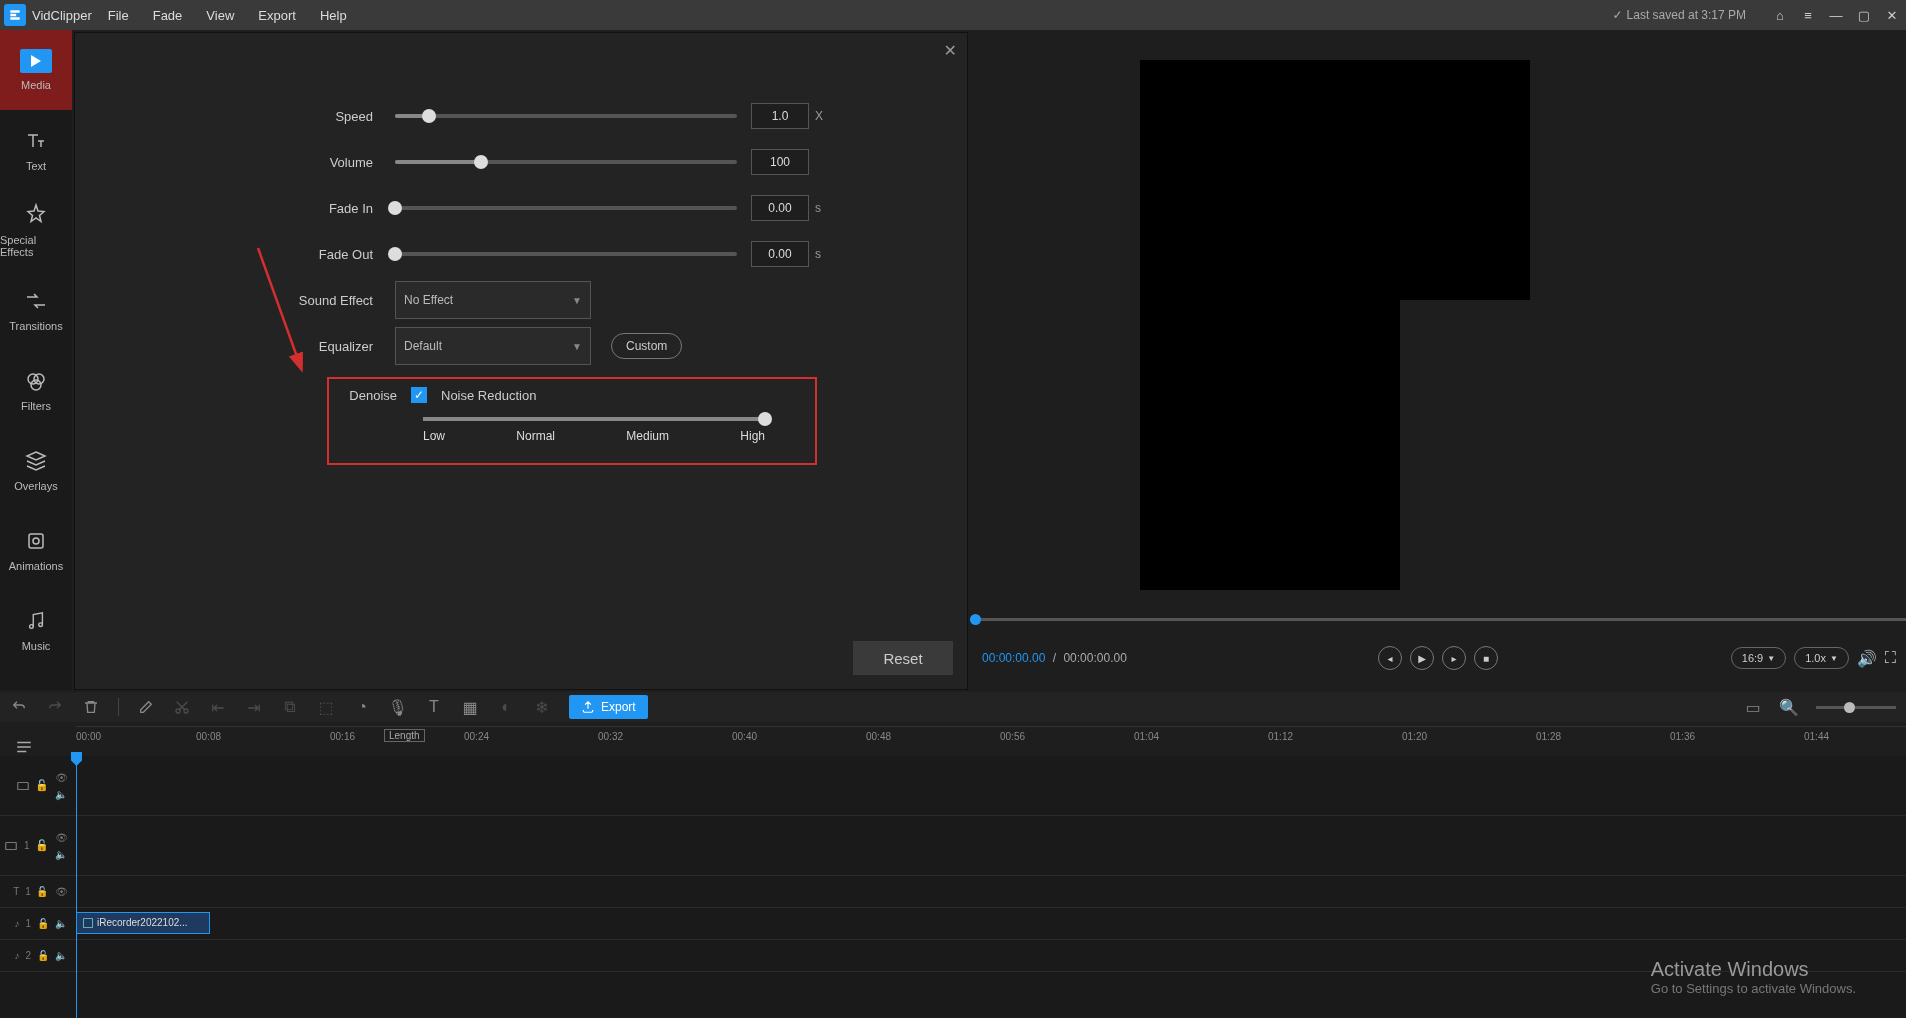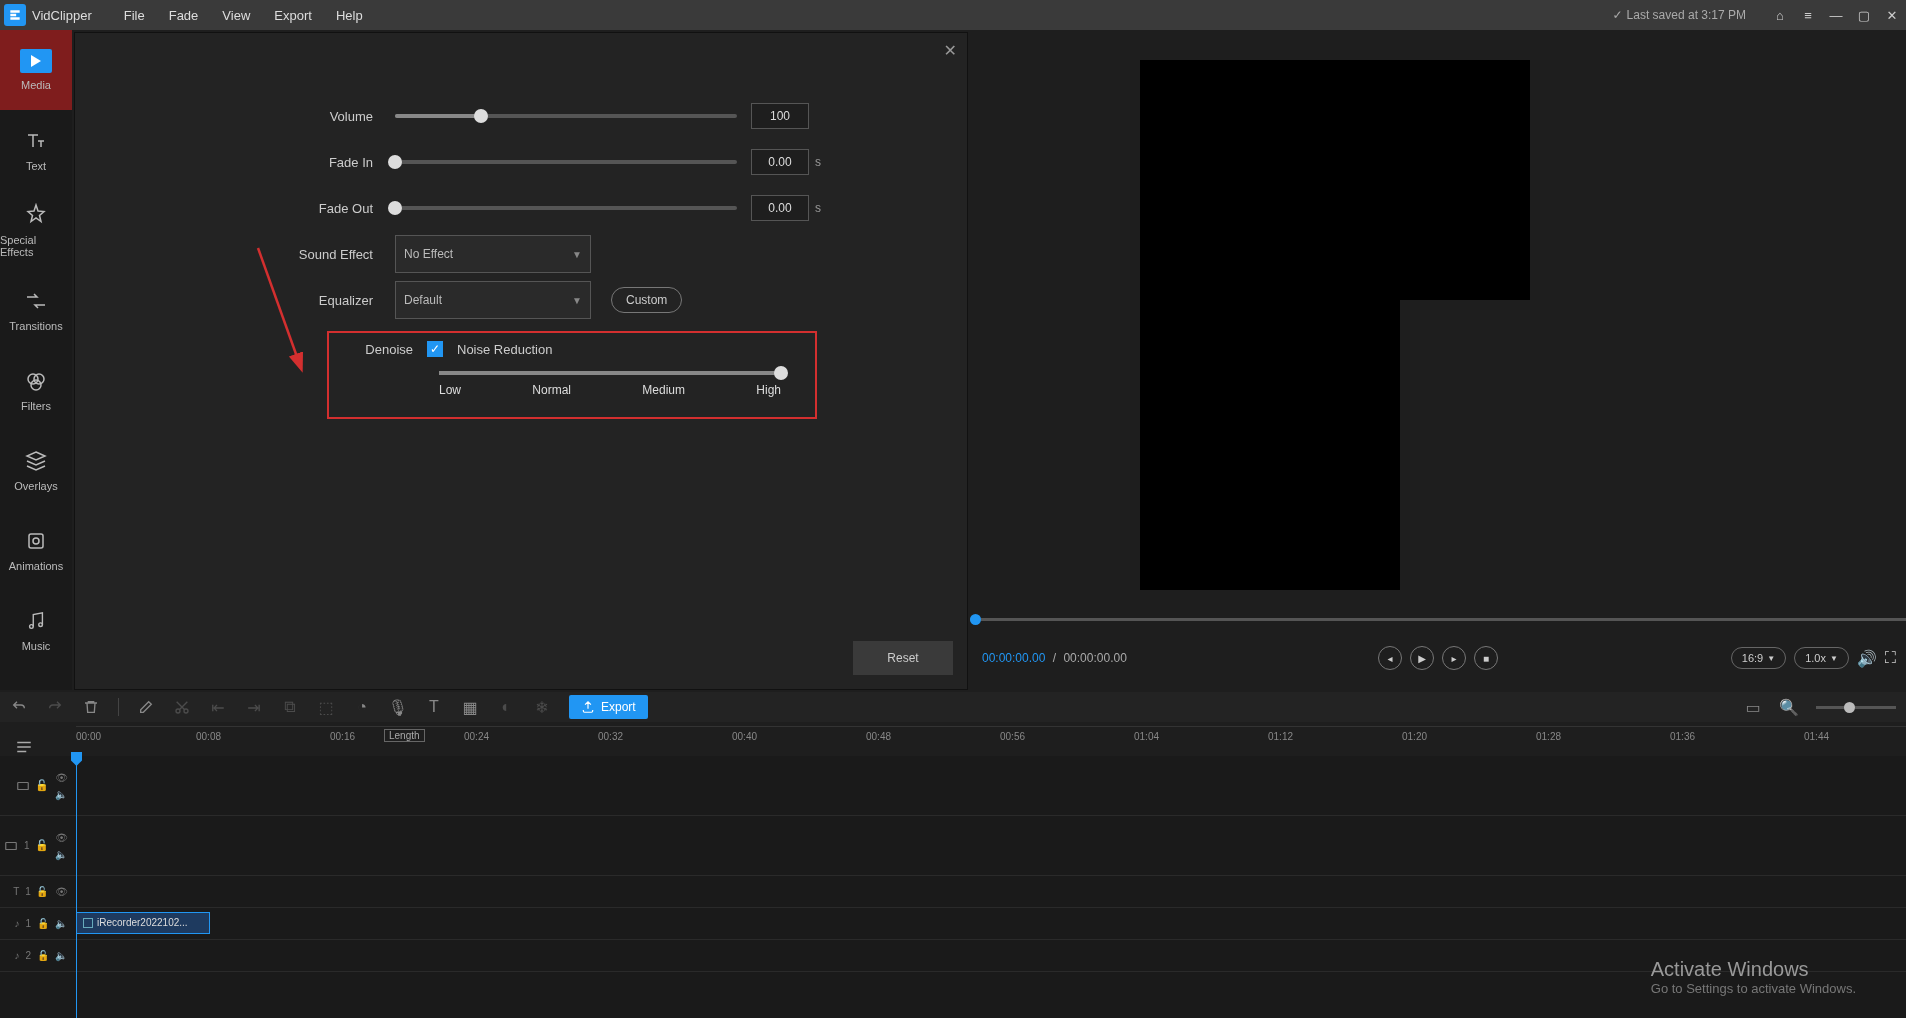--- a/index.html
+++ b/index.html
@@ -2,21 +2,21 @@
 <html><head>
 <meta charset="utf-8">
 <style>
 * { margin:0; padding:0; box-sizing:border-box; font-family:"Segoe UI",Arial,sans-serif; }
 body { background:#1e1e1e; color:#ccc; overflow:hidden; width:1906px; height:1018px; position:relative; }
 
 
 .menubar { height:30px; background:#3a3a3a; display:flex; align-items:center; font-size:13px; color:#ddd; }
 .app-logo { width:22px; height:22px; background:#2196f3; border-radius:3px; margin:0 6px 0 4px; display:flex; align-items:center; justify-content:center; }
 .app-logo svg { fill:#fff; }
-.app-name { margin-right:20px; }
+.app-name { margin-right:4px; }
 .menu-item { padding:0 12px; height:100%; display:flex; align-items:center; cursor:default; }
 .menubar-spacer { flex:1; }
 .save-status { color:#aaa; font-size:12px; display:flex; align-items:center; gap:4px; margin-right:20px; }
 .win-ctrl { width:20px; height:20px; display:flex; align-items:center; justify-content:center; margin:0 4px; color:#ccc; }
 
 
 .sidebar { position:absolute; left:0; top:30px; width:72px; height:660px; background:#1a1a1a; display:flex; flex-direction:column; }
 .side-item { height:80px; display:flex; flex-direction:column; align-items:center; justify-content:center; gap:6px; color:#bbb; font-size:11px; }
 .side-item.active { background:#7f1d1d; }
 .side-icon { width:26px; height:26px; display:flex; align-items:center; justify-content:center; }
@@ -32,34 +32,34 @@
 .prop-slider { width:342px; position:relative; height:4px; background:#555; border-radius:2px; }
 .prop-slider .fill { position:absolute; left:0; top:0; height:4px; background:#888; border-radius:2px; }
 .prop-slider .thumb { position:absolute; top:-5px; width:14px; height:14px; border-radius:50%; background:#ddd; transform:translateX(-50%); }
 .prop-input { width:58px; height:26px; background:#1e1e1e; border:1px solid #555; color:#ddd; text-align:center; font-size:12px; margin-left:14px; }
 .prop-unit { margin-left:6px; color:#999; font-size:12px; }
 .prop-select { width:196px; height:38px; background:#2a2a2a; border:1px solid #555; color:#bbb; font-size:12px; padding:0 8px; display:flex; align-items:center; justify-content:space-between; }
 .prop-select .caret { font-size:10px; color:#888; }
 .custom-btn { margin-left:20px; height:26px; padding:0 14px; border:1px solid #777; border-radius:13px; background:transparent; color:#ccc; font-size:12px; display:flex; align-items:center; }
 
 
-.denoise-box { margin:8px 0 0 252px; width:490px; height:88px; border:2px solid #d32f2f; padding:8px 12px 0 28px; }
+.denoise-box { margin:8px 0 0 252px; width:490px; height:88px; border:2px solid #d32f2f; padding:8px 12px 0 12px; }
 .denoise-top { display:flex; align-items:center; gap:14px; font-size:13px; }
 .denoise-top .lbl { width:56px; text-align:right; }
 .checkbox { width:16px; height:16px; background:#2196f3; display:flex; align-items:center; justify-content:center; color:#fff; font-size:12px; }
 .denoise-slider-row { margin:14px 0 0 82px; }
 .denoise-slider { width:342px; height:4px; background:#888; position:relative; }
 .denoise-slider .thumb { position:absolute; right:-7px; top:-5px; width:14px; height:14px; border-radius:50%; background:#ddd; }
 .denoise-labels { width:342px; display:flex; justify-content:space-between; font-size:12px; margin-top:8px; color:#ddd; }
 
 
 .red-arrow { position:absolute; left:178px; top:210px; pointer-events:none; }
 
 
-.reset-btn { position:absolute; bottom:14px; right:14px; width:100px; height:34px; background:#3a3a3a; color:#ccc; display:flex; align-items:center; justify-content:center; font-size:12px; }
+.reset-btn { position:absolute; bottom:14px; right:14px; width:100px; height:34px; background:#3a3a3a; color:#ccc; display:flex; align-items:center; justify-content:center; font-size:15px; }
 
 
 .preview { position:absolute; left:970px; top:32px; right:0; height:640px; background:#1e1e1e; }
 .preview-canvas { position:absolute; left:170px; top:28px; width:390px; height:530px; background:#000; }
 .preview-canvas .notch { position:absolute; right:0; bottom:0; width:130px; height:290px; background:#1e1e1e; }
 .preview-playhead { position:absolute; left:0; right:0; top:586px; height:3px; background:#555; }
 .preview-playhead .dot { position:absolute; left:0; top:-4px; width:11px; height:11px; border-radius:50%; background:#2196f3; }
 .preview-controls { position:absolute; left:0; right:0; top:606px; height:40px; display:flex; align-items:center; }
 .time-display { margin-left:12px; font-size:12px; }
 .time-display .cur { color:#2196f3; }
@@ -196,20 +196,29 @@
         </svg>
       </div>
     <span>Music</span>
   </div>
 </div>
 
 <div class="prop-panel">
   <div class="prop-close">✕</div>
   <div class="prop-body">
 
+    <div class="prop-row">
+      <div class="prop-label">Speed</div>
+      <div class="prop-slider">
+          <div class="fill" style="width:10%"></div>
+          <div class="thumb" style="left:10%"></div>
+        </div>
+      <input class="prop-input" value="1.0" style="">
+      <span class="prop-unit">X</span>
+    </div>
 
     <div class="prop-row">
       <div class="prop-label">Volume</div>
       <div class="prop-slider">
           <div class="fill" style="width:25%"></div>
           <div class="thumb" style="left:25%"></div>
         </div>
       <input class="prop-input" value="100" style="">
     </div>
 

